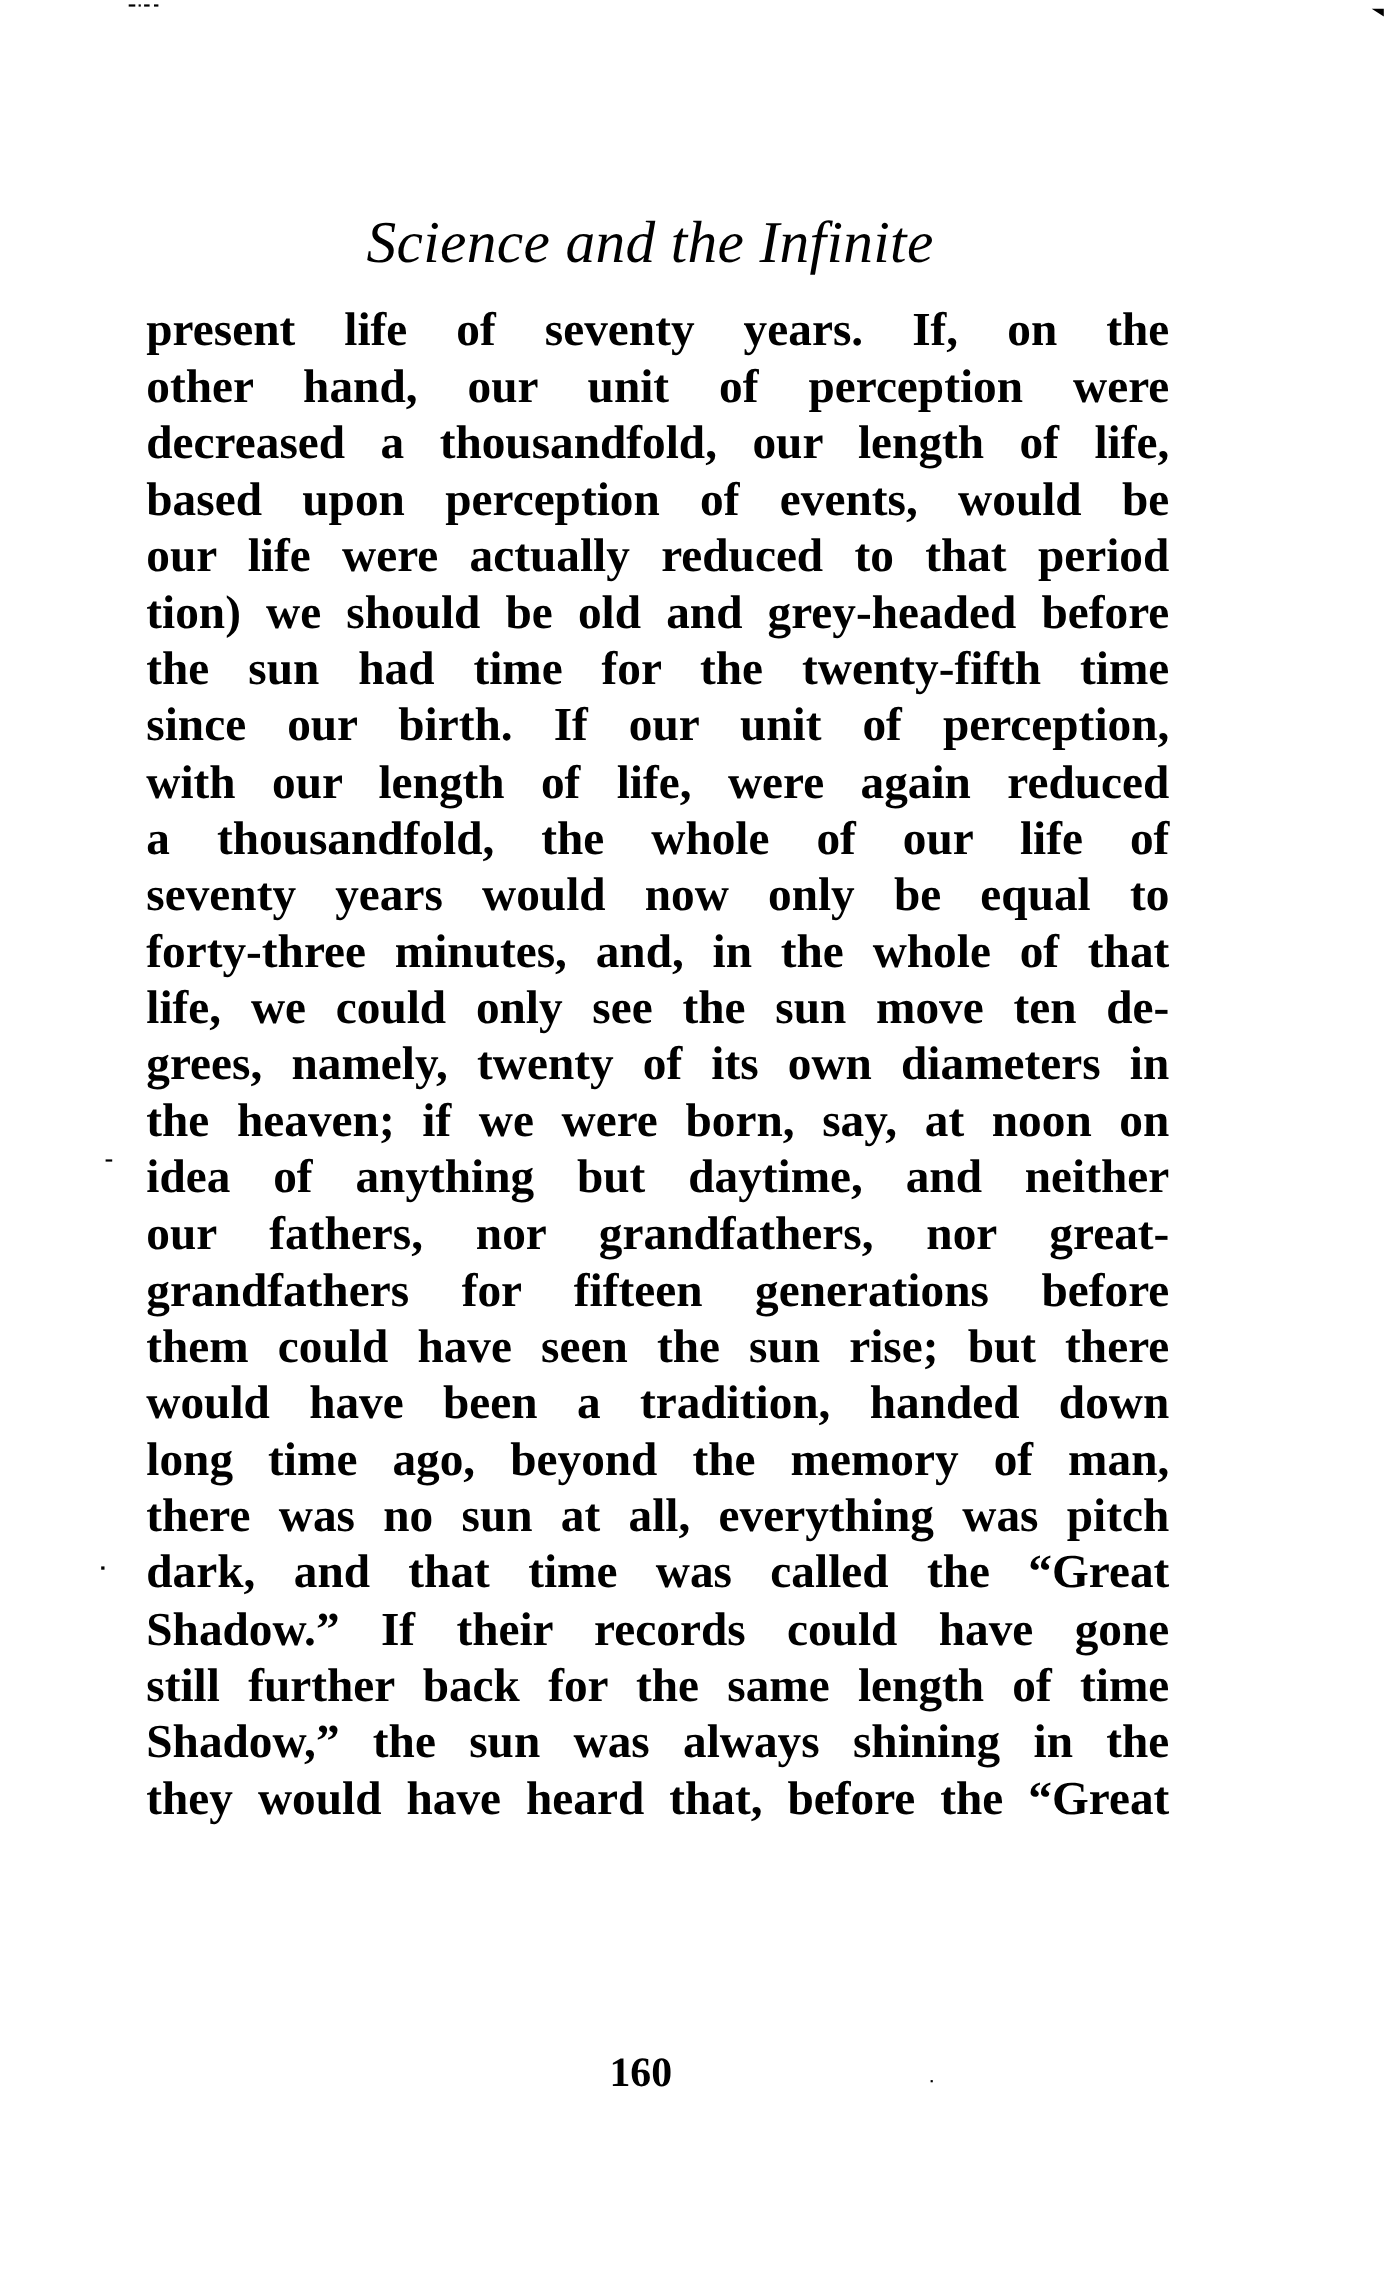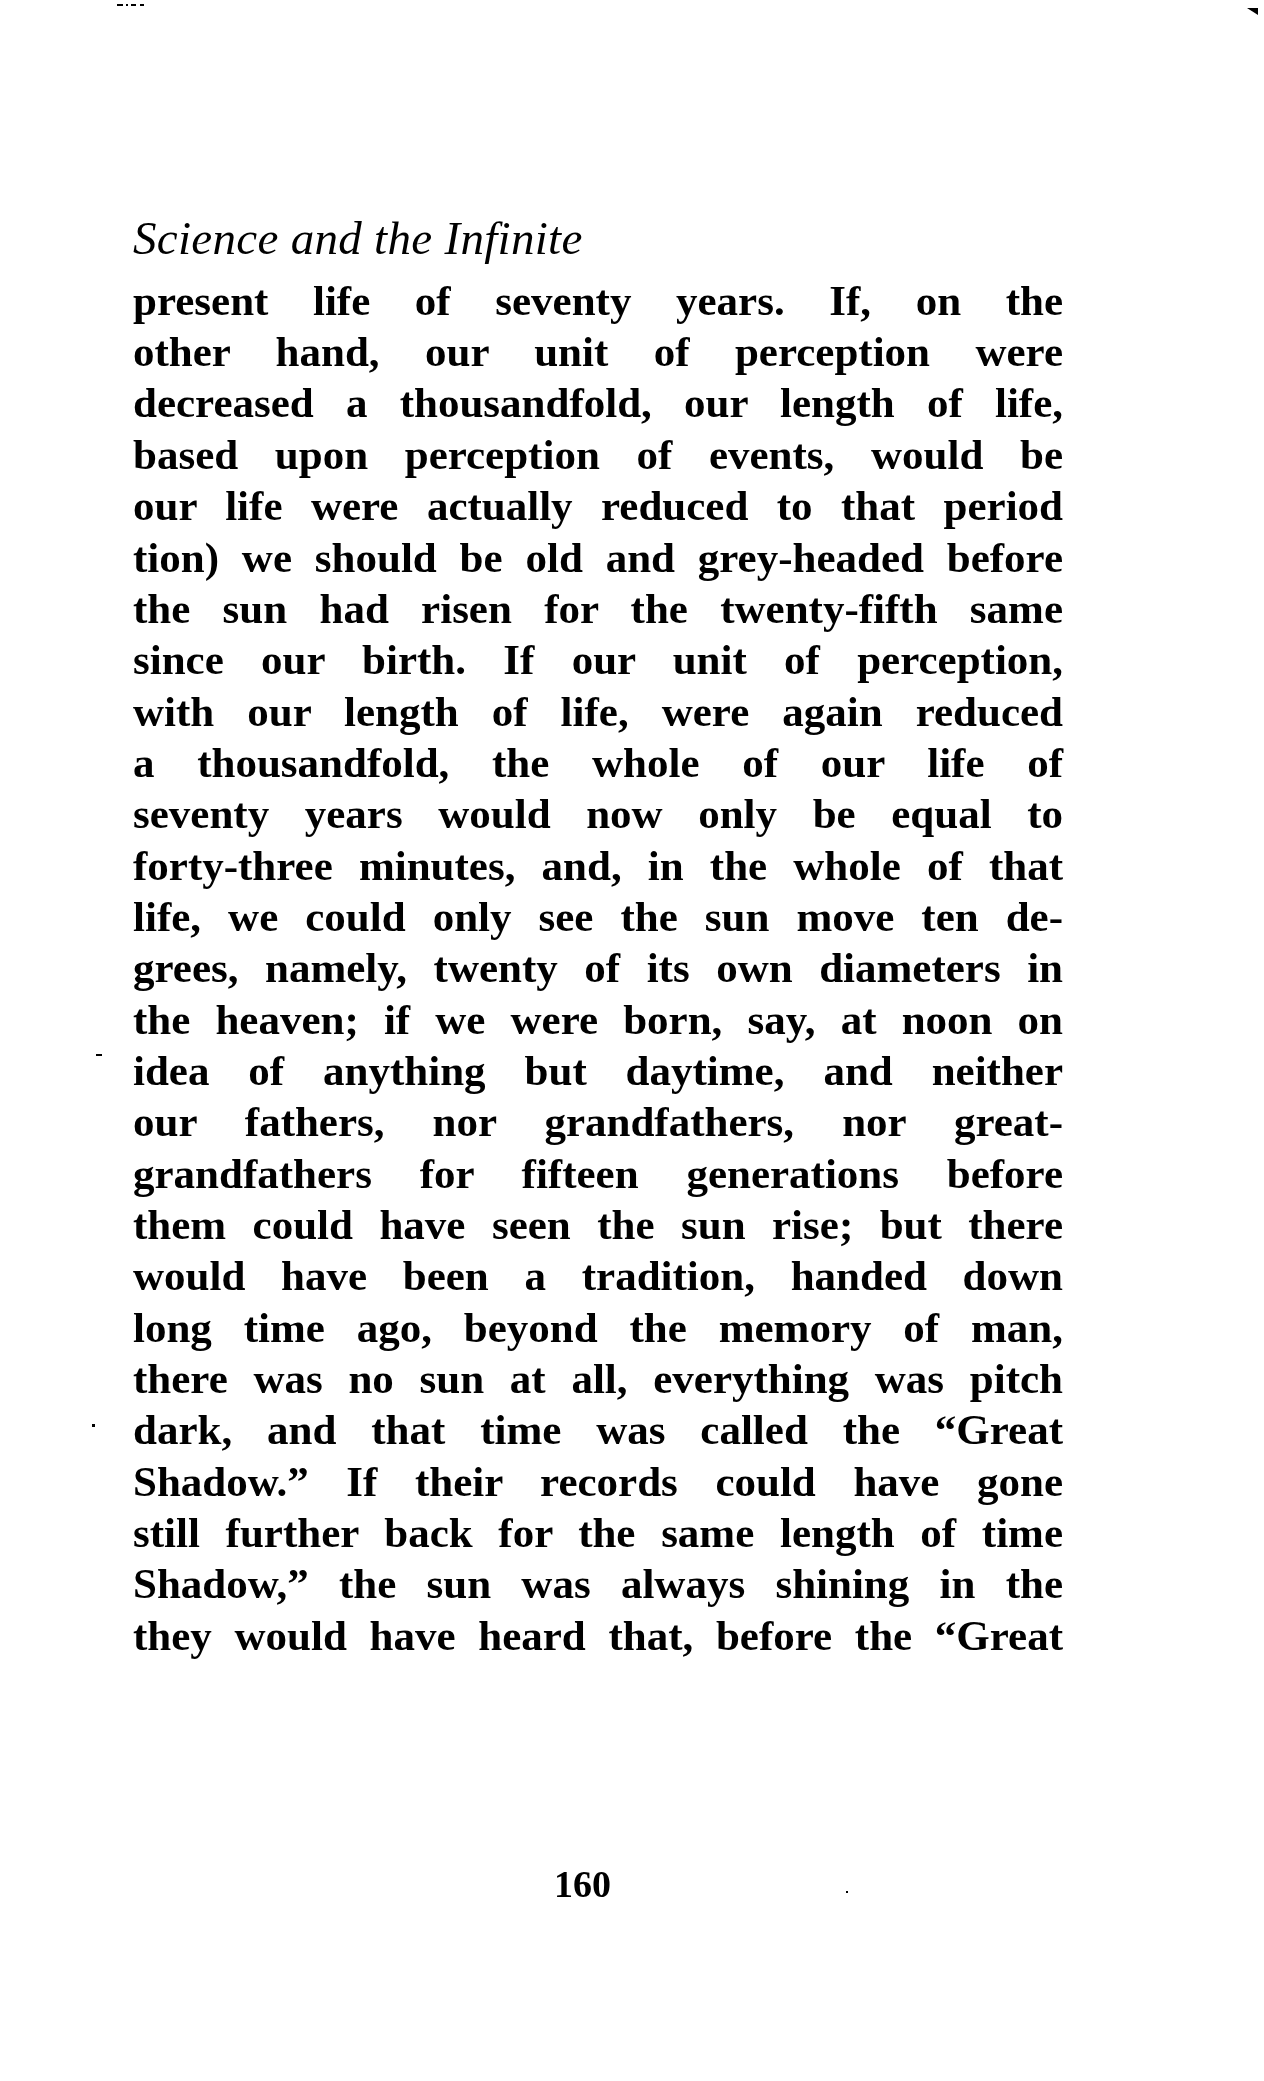--- a/index.html
+++ b/index.html
@@ -19,25 +19,26 @@
     position: absolute;
     left: 0; top: 0;
     width: 1264px;
     height: 2081px;
     background: #ffffff;
   }
   .running-head {
     position: absolute;
     left: 133px;
     width: 916px;
-    top: 208px;
+    top: 190px;
     height: 60px;
     line-height: 60px;
-    font-size: 47px;
+    font-size: 54px;
     font-style: italic;
+    text-align: center;
     letter-spacing: 0.3px;
     white-space: nowrap;
   }
   .body-text {
     position: absolute;
     left: 133px;
     top: 274.8px;
     width: 930px;
     font-size: 43px;
     line-height: 51.35px;
@@ -89,21 +90,21 @@
 
   <div class="running-head">Science and the Infinite</div>
 
   <div class="body-text">
     <div class="line">present life of seventy years.  If, on the</div>
     <div class="line">other hand, our unit of perception were</div>
     <div class="line">decreased a thousandfold, our length of life,</div>
     <div class="line">based upon perception of events, would be</div>
     <div class="line">our life were actually reduced to that period</div>
     <div class="line">tion) we should be old and grey-headed before</div>
-    <div class="line">the sun had risen for the twenty-fifth same</div>
+    <div class="line">the sun had time for the twenty-fifth time</div>
     <div class="line">since our birth.  If our unit of perception,</div>
     <div class="line">with our length of life, were again reduced</div>
     <div class="line">a thousandfold, the whole of our life of</div>
     <div class="line">seventy years would now only be equal to</div>
     <div class="line">forty-three minutes, and, in the whole of that</div>
     <div class="line">life, we could only see the sun move ten de-</div>
     <div class="line">grees, namely, twenty of its own diameters in</div>
     <div class="line">the heaven; if we were born, say, at noon on</div>
     <div class="line">idea of anything but daytime, and neither</div>
     <div class="line">our fathers, nor grandfathers, nor great-</div>

